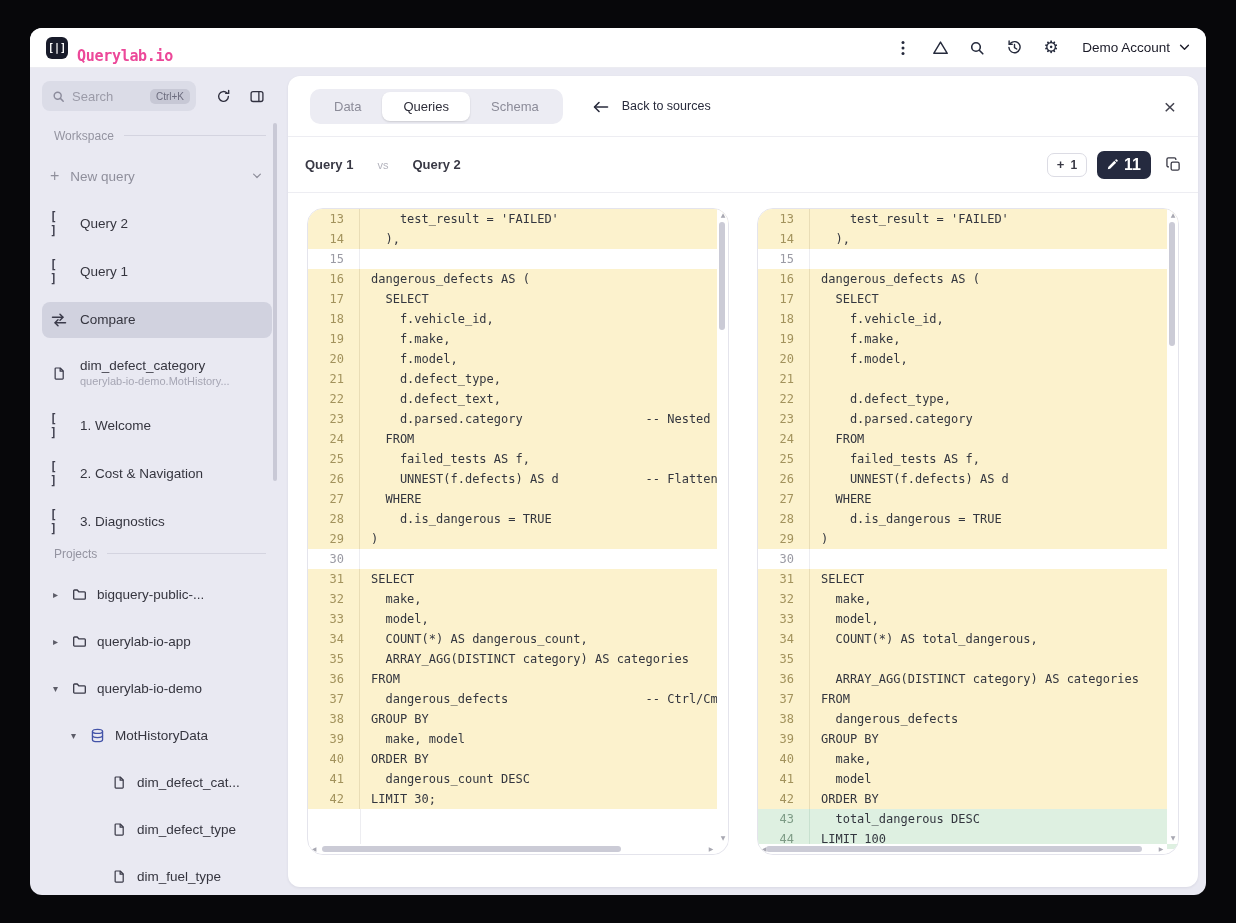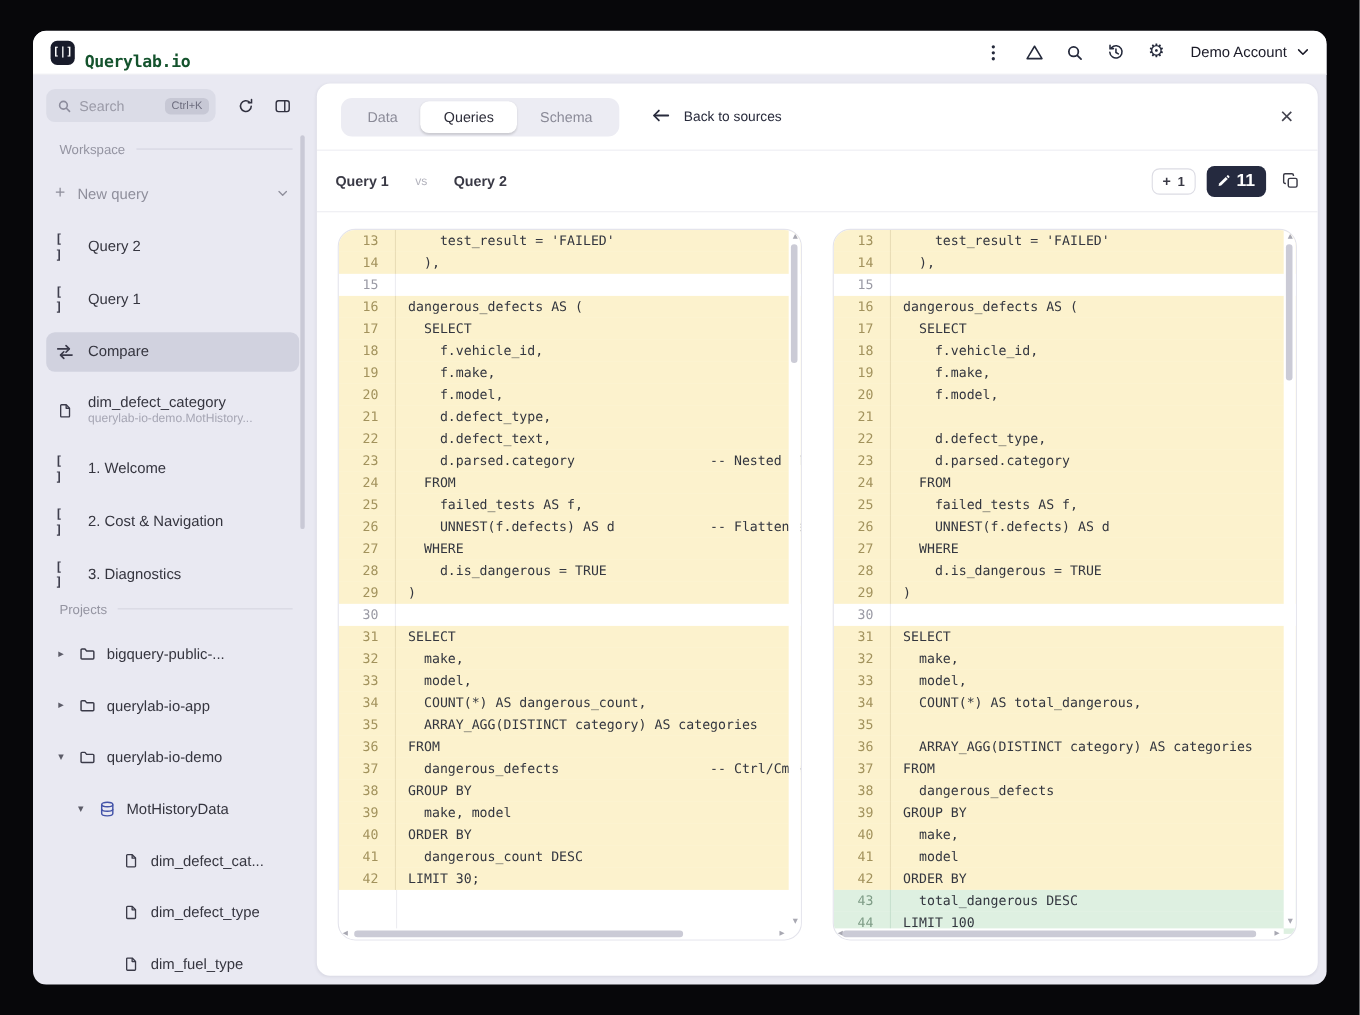--- a/index.html
+++ b/index.html
@@ -6,21 +6,21 @@
   html,body{width:1236px;height:923px;overflow:hidden;}
   body{background:#07070a;position:relative;font-family:"Liberation Sans",sans-serif;}
 
   .window{position:absolute;left:30px;top:28px;width:1176px;height:867px;border-radius:12px;
     background:#e9e9f2;overflow:hidden;display:flex;flex-direction:column;}
 
   
   .topbar{flex:0 0 40px;background:#fff;border-bottom:1px solid #ececf1;display:flex;align-items:center;padding:0 16px;}
   .logo{width:22px;height:22px;border-radius:6px;background:#181b2a;color:#fff;display:flex;align-items:center;justify-content:center;
     font-family:"DejaVu Sans Mono",monospace;font-size:10px;font-weight:bold;}
-  .app-title{margin-left:9px;font-family:"DejaVu Sans Mono",monospace;font-weight:700;font-size:15px;color:#14532d;letter-spacing:-0.3px;margin-top:17px;}
+  .app-title{margin-left:9px;font-family:"DejaVu Sans Mono",monospace;font-weight:700;font-size:15px;color:#ec4899;letter-spacing:-0.3px;margin-top:17px;}
   .topbar-right{margin-left:auto;display:flex;align-items:center;gap:9px;}
   .tb-icon{width:28px;height:26px;display:flex;align-items:center;justify-content:center;color:#252a3c;cursor:pointer;background:none;border:none;}
   .gear-glyph{font-family:"DejaVu Sans",sans-serif;font-size:17px;line-height:1;}
   .account{display:flex;align-items:center;gap:9px;font-size:13.5px;color:#1b1b28;font-weight:500;margin-left:8px;cursor:pointer;}
 
   .body-row{flex:1;display:flex;min-height:0;}
 
   
   .sidebar{flex:0 0 250px;width:250px;position:relative;padding:13px 8px 0 12px;overflow:hidden;}
   .search-row{display:flex;align-items:center;margin-bottom:17px;}
@@ -61,21 +61,21 @@
   .sb-scrollthumb{position:absolute;right:3px;top:55px;width:4px;height:358px;border-radius:2px;background:#c9c9d6;}
 
   
   .main{flex:1;min-width:0;padding:8px;}
   .card{background:#fff;border-radius:12px;height:100%;display:flex;flex-direction:column;box-shadow:0 1px 3px rgba(20,20,45,0.07);overflow:hidden;}
 
   .card-h1{flex:0 0 60px;display:flex;align-items:center;padding:0 22px;}
   .segmented{background:#ececf3;border-radius:10px;padding:3px;display:flex;}
   .seg-tab{padding:7px 21px;font-size:13px;color:#8b8b98;border-radius:8px;background:transparent;border:none;cursor:pointer;font-family:inherit;}
   .seg-tab.active{background:#fff;color:#2d2d39;font-weight:500;box-shadow:0 1px 2px rgba(0,0,0,0.14);}
-  .back{display:flex;align-items:flex-start;gap:13px;margin-left:30px;color:#282b3c;font-size:12.5px;font-weight:500;cursor:pointer;background:none;border:none;font-family:inherit;}
+  .back{display:flex;align-items:flex-end;gap:13px;margin-left:30px;color:#282b3c;font-size:12.5px;font-weight:500;cursor:pointer;background:none;border:none;font-family:inherit;}
   .close-btn{margin-left:auto;font-size:21px;color:#43434f;background:none;border:none;cursor:pointer;line-height:1;}
 
   .card-h2{flex:0 0 56px;border-top:1px solid #ededf2;display:flex;align-items:center;padding:0 17px;}
   .qtitle{font-size:13px;font-weight:600;color:#393945;}
   .vs{font-size:11px;color:#b3b3bd;margin:0 24px;}
   .h2-right{margin-left:auto;display:flex;align-items:center;gap:10px;}
   .badge-add{display:flex;align-items:center;gap:6px;border:1px solid #dcdce4;border-radius:7px;padding:4px 9px;font-size:12px;color:#393945;font-weight:600;background:#fff;cursor:pointer;font-family:inherit;}
   .badge-add .plus{font-size:13px;font-weight:700;line-height:1;}
   .badge-edit{display:flex;align-items:center;gap:6px;background:#252a3f;color:#fff;border:none;border-radius:7px;padding:5px 10px;font-size:16px;font-weight:600;cursor:pointer;font-family:inherit;}
   .copy-btn{color:#393945;background:none;border:none;display:flex;margin-left:5px;cursor:pointer;}

